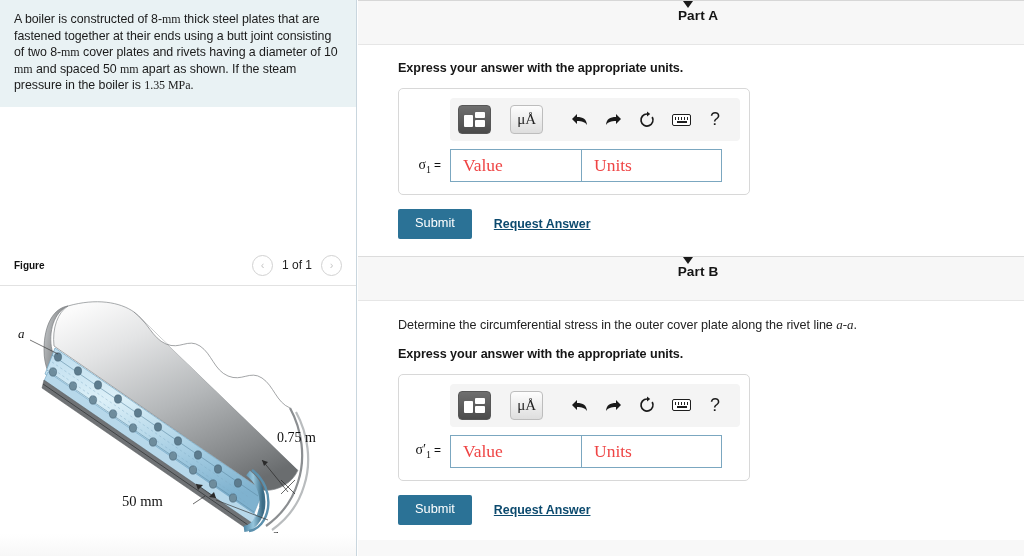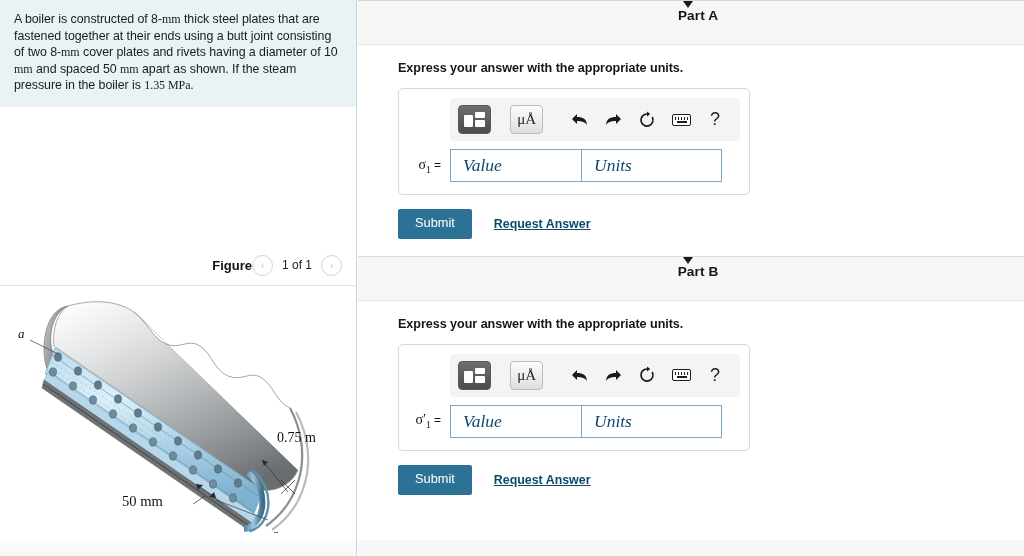--- a/index.html
+++ b/index.html
@@ -36,23 +36,22 @@
     font-size: 12px;
   }
 
   .figure-header {
     position: absolute; left: 0; top: 247px;
     width: 356px; height: 36px;
     display: flex; align-items: center;
     padding: 0 14px;
   }
   .figure-title {
-    font-size: 13px; font-weight: bold; color: #111;
+    font-size: 10px; font-weight: bold; color: #111;
     flex: 1;
-    text-align: right;
   }
   .pager { display:flex; align-items:center; gap: 9px; }
   .pager-btn {
     width: 21px; height: 21px; border-radius: 50%;
     border: 1px solid #d2d2d2;
     display:flex; align-items:center; justify-content:center;
     color: #c8c8c8; font-size: 11px; line-height: 1;
     background: #fff;
   }
   .pager-label { font-size: 12px; color: #222; font-weight: normal; }
@@ -174,23 +173,22 @@
   }
   .var-label .sub { font-size: 10px; vertical-align: sub; }
   .var-label .eq { font-family:"Liberation Sans", sans-serif; font-size: 12px; margin-left:3px; }
   .field {
     height: 33px;
     border: 1px solid #7ba7c0;
     background:#fff;
     display:flex; align-items:center;
     padding-left: 12px;
     font-family: "Liberation Serif", serif;
-    font-style: italic;
     font-size: 17.5px;
-    color: #0c4a6e;
+    color: #ef4444;
   }
   .field.value { width: 132px; }
   .field.units { width: 140px; border-left: none; }
 
   .actions { display:flex; align-items:center; margin-top: 14px; }
   .submit-btn {
     background: #2b7296;
     color:#fff;
     font-size: 12.8px;
     padding: 8px 17px 9px 17px;
@@ -401,20 +399,23 @@
         <button class="submit-btn">Submit</button>
         <a class="request-link" href="#">Request Answer</a>
       </div>
     </div>
 
     <div class="part-header" style="margin-top:17px;">
       <span class="caret"></span>
       <span class="part-title">Part B</span>
     </div>
     <div class="part-body">
+      <div class="prompt">
+        <span>Determine the circumferential stress in the outer cover plate along the rivet line </span><i>a-a</i><span>.</span>
+      </div>
       <div class="express">Express your answer with the appropriate units.</div>
 
       <div class="answer-box">
         <div class="mathbar">
           <div class="mb-btn mb-template">
             <span class="tpl">
               <span class="sq s1"></span>
               <span class="sq s3"></span>
               <span class="sq s4"></span>
             </span>

